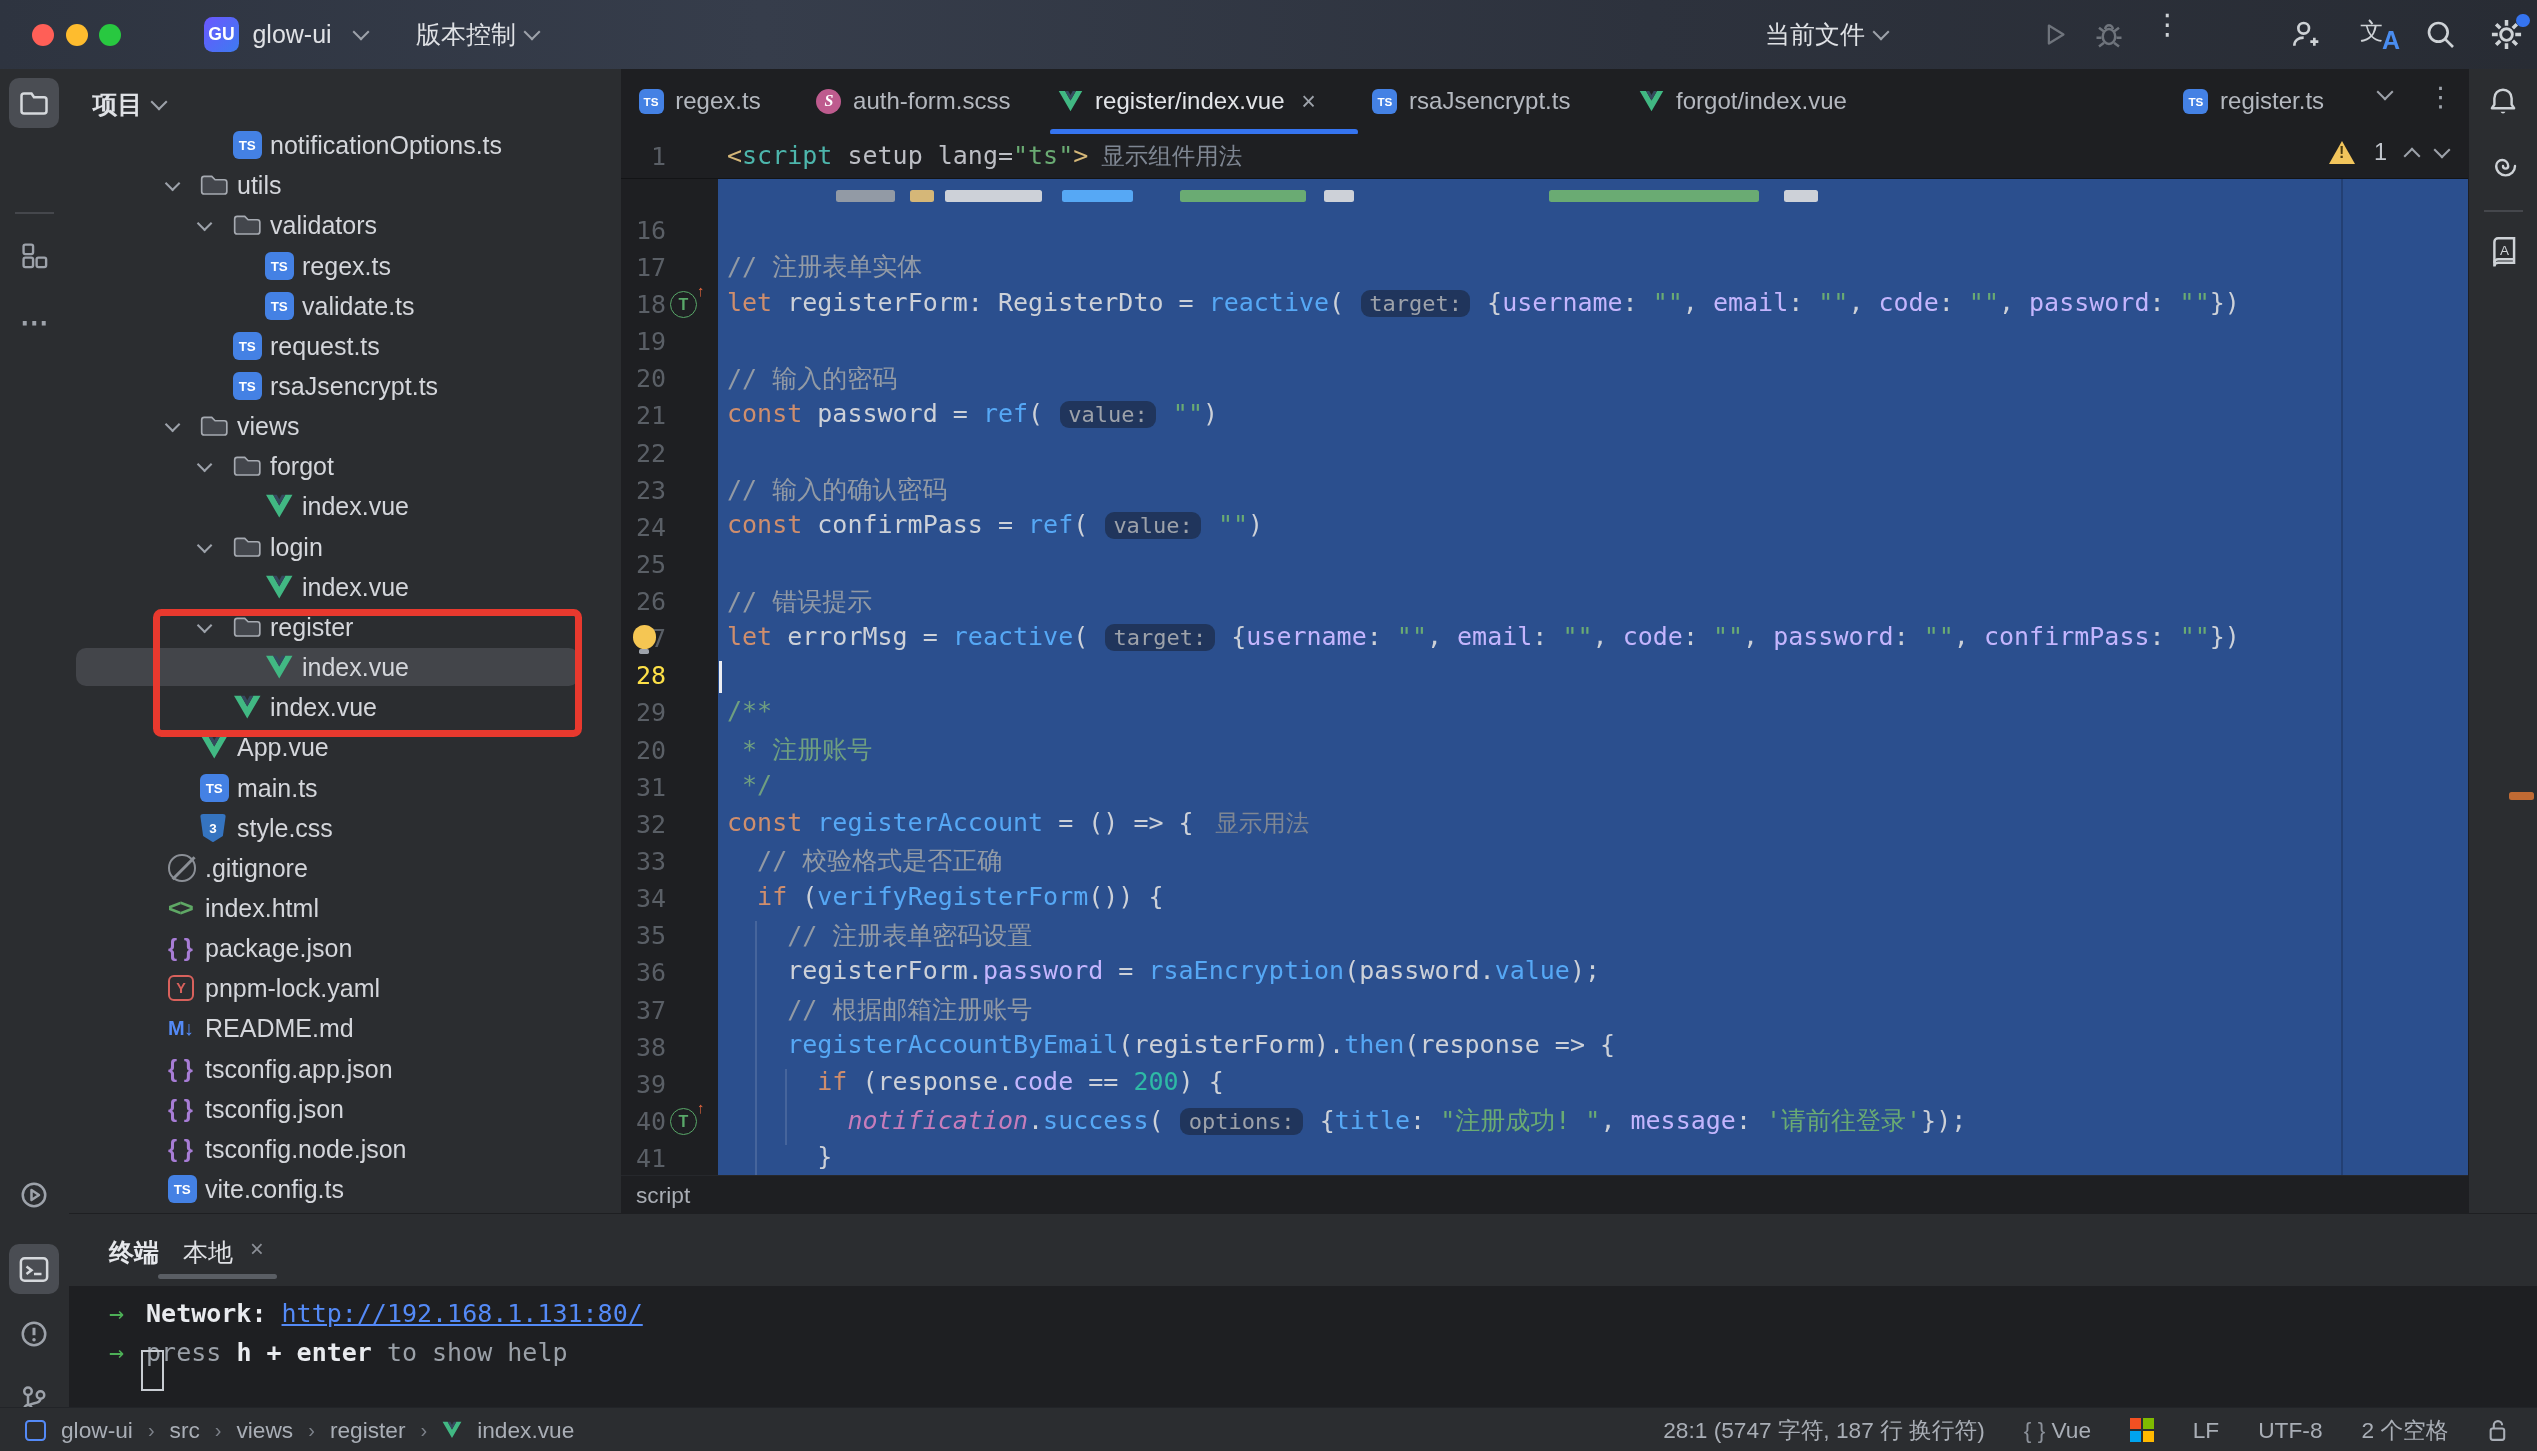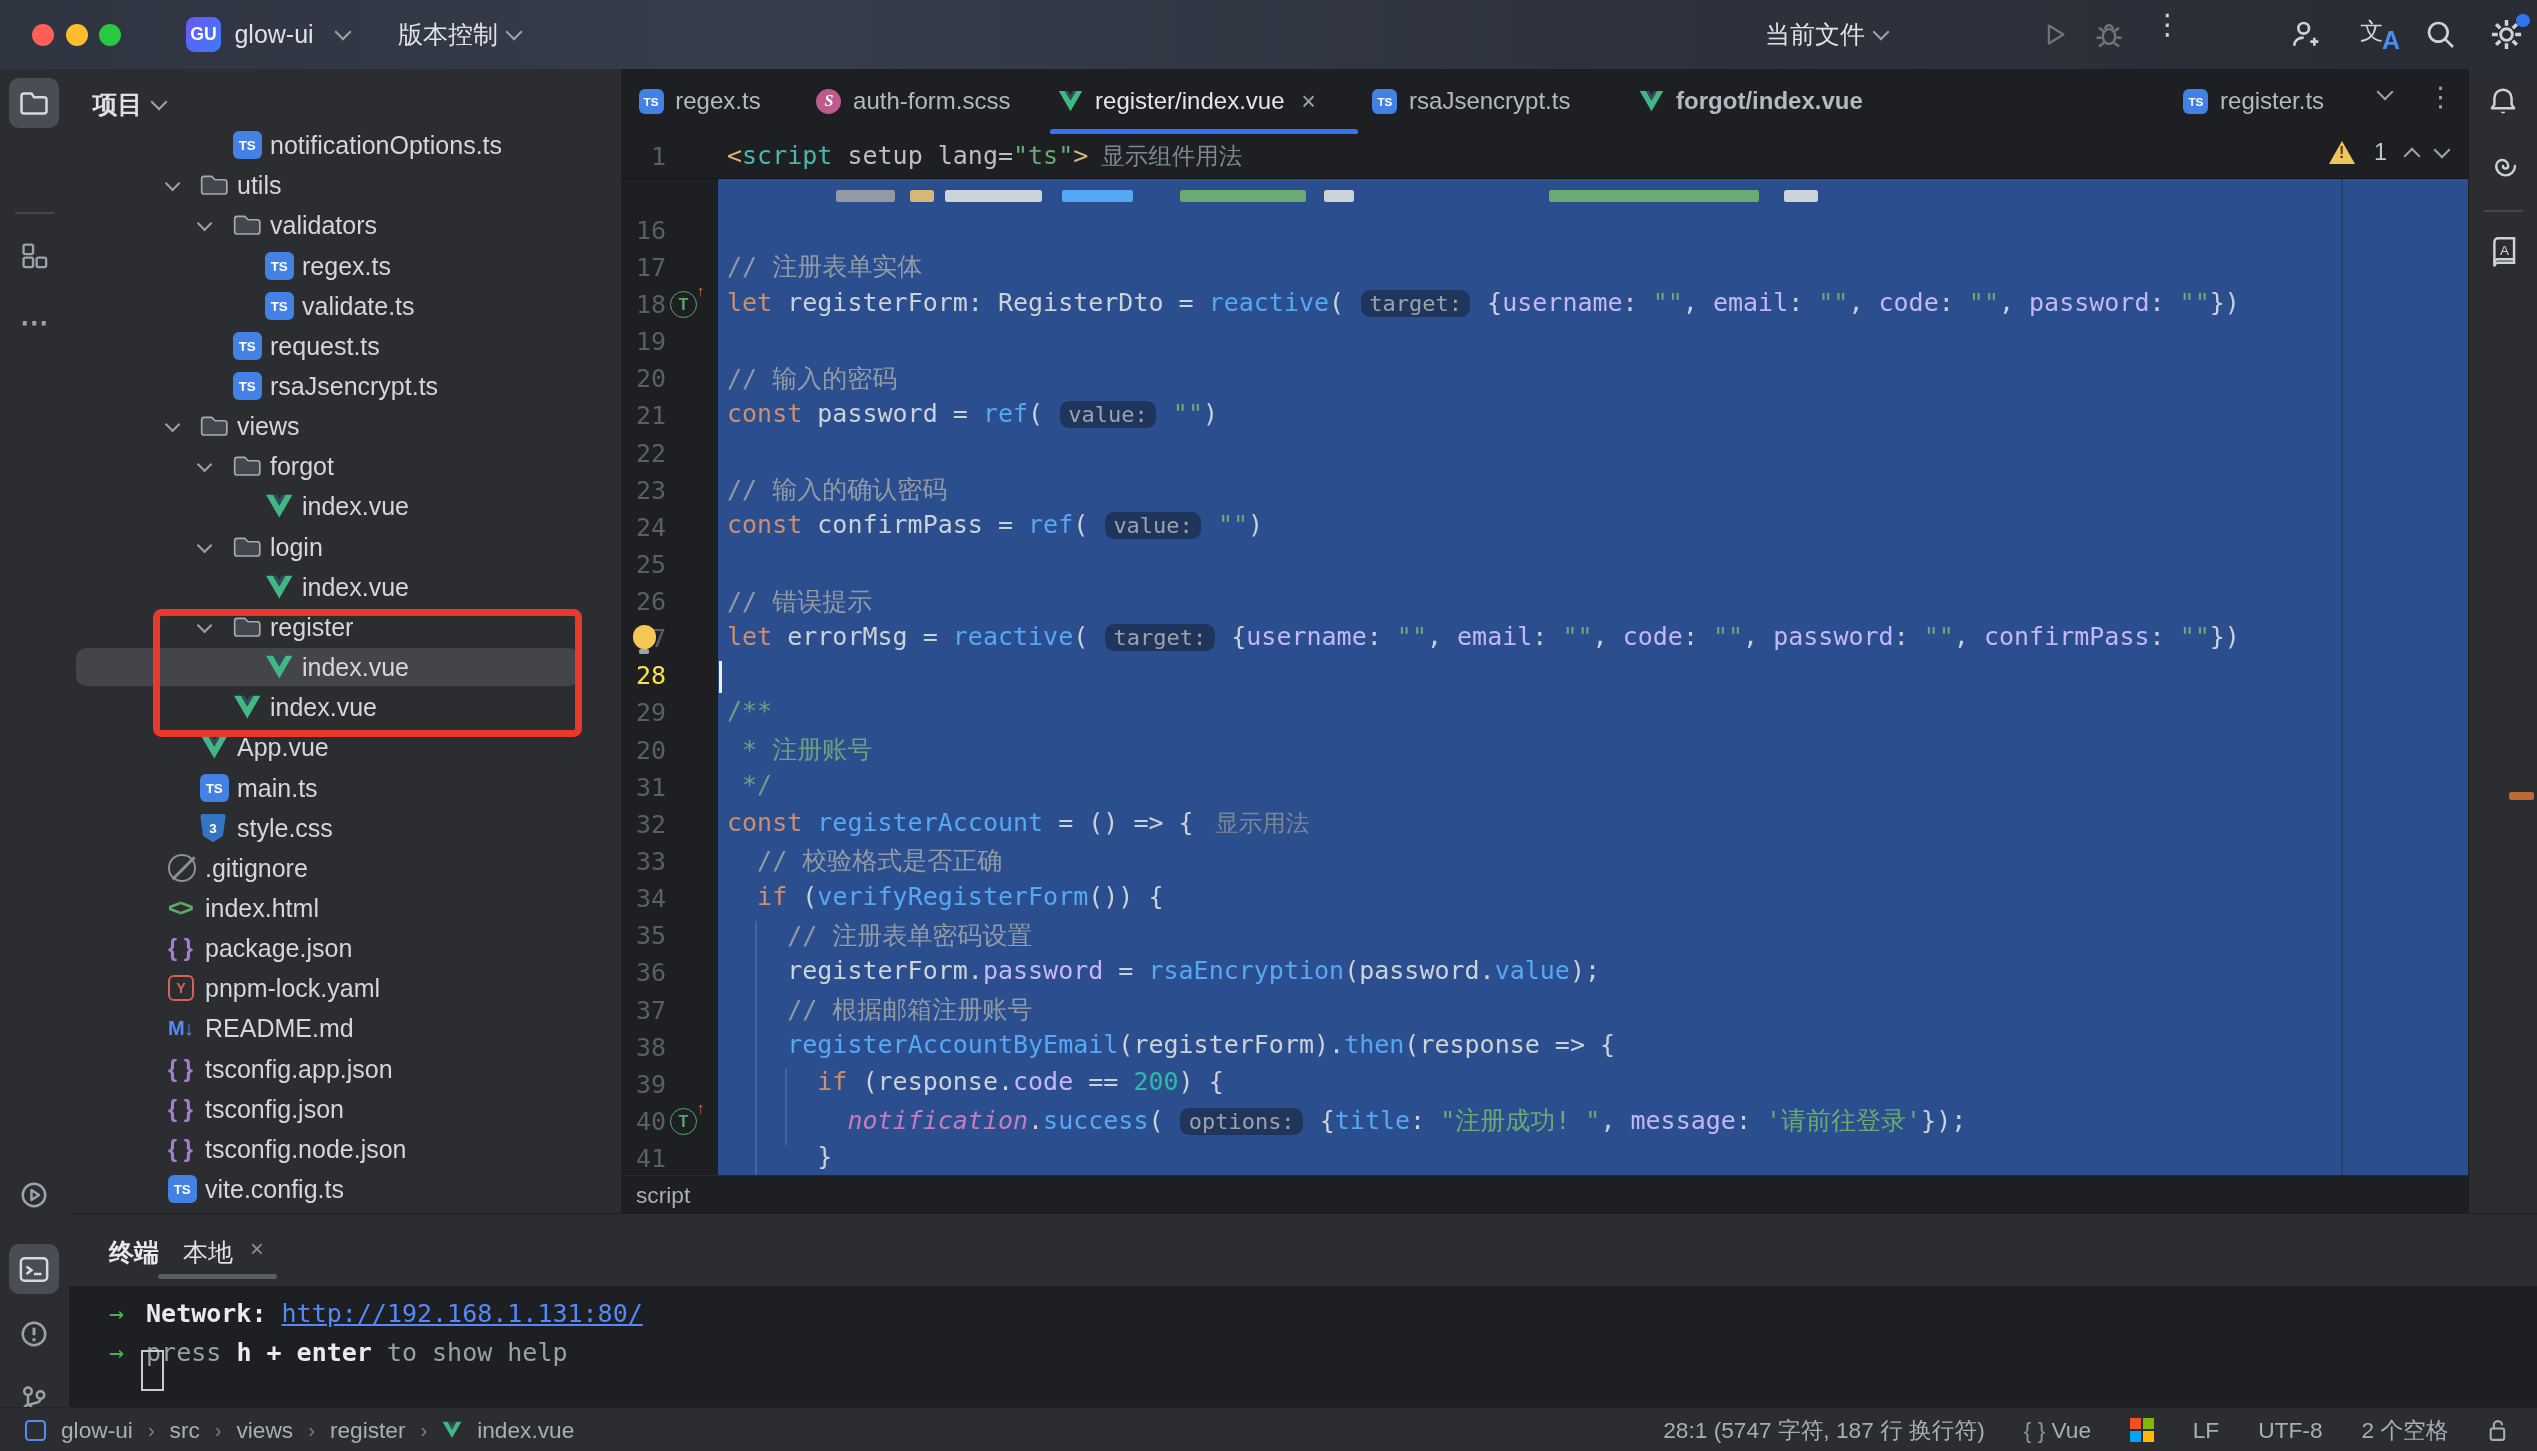--- a/index.html
+++ b/index.html
@@ -115,21 +115,21 @@
 <body>
 
 <div id="root">
 
   <div id="titlebar" class="abs">
     <div style="display:flex;align-items:center;margin-left:32px;">
       <div class="tl" style="background:#ff5f57"></div>
       <div class="tl" style="background:#febc2e"></div>
       <div class="tl" style="background:#28c840"></div>
     </div>
-    <div style="display:flex;align-items:center;margin-left:53px;gap:13.4px;justify-content:space-between;">
+    <div style="display:flex;align-items:center;margin-left:71px;gap:13.4px;justify-content:space-between;">
       <div class="gu-badge">GU</div>
       <span class="tb-text">glow-ui</span>
       <span class="chev"></span>
     </div>
     <div style="display:flex;align-items:center;margin-left:49px;">
       <span class="tb-text">版本控制</span>
       <span class="chev"></span>
     </div>
     <div style="position:absolute;right:651px;top:0;height:69px;display:flex;align-items:center;">
       <span class="tb-text">当前文件</span>
@@ -454,21 +454,21 @@
           <path d="M9.6 1h4.4L17 6.2 20 1h4.4L17 13.8z" fill="#35495E"></path>
         </svg>
         <span>register/index.vue</span>
         <span class="close">×</span>
         <div class="underline"></div>
       </div>
       <div class="tab" style="left: 738px; width: 267px;">
         <span class="fi fi-ts" style="width:25px;height:25px;font-size:11.7px">TS</span>
         <span>rsaJsencrypt.ts</span>
       </div>
-      <div class="tab" style="left: 1005px; width: 274px; font-weight: bold;">
+      <div class="tab" style="left: 1005px; width: 274px;">
         <svg width="25" height="22" viewBox="0 0 34 29">
           <path d="M1 1h8.6L17 13.8 24.4 1H33L17 28.5z" fill="#41B883"></path>
           <path d="M9.6 1h4.4L17 6.2 20 1h4.4L17 13.8z" fill="#35495E"></path>
         </svg>
         <span>forgot/index.vue</span>
       </div>
       <div class="tab" style="left: 1549px; width: 210px;">
         <span class="fi fi-ts" style="width:25px;height:25px;font-size:11.7px">TS</span>
         <span>register.ts</span>
       </div>

